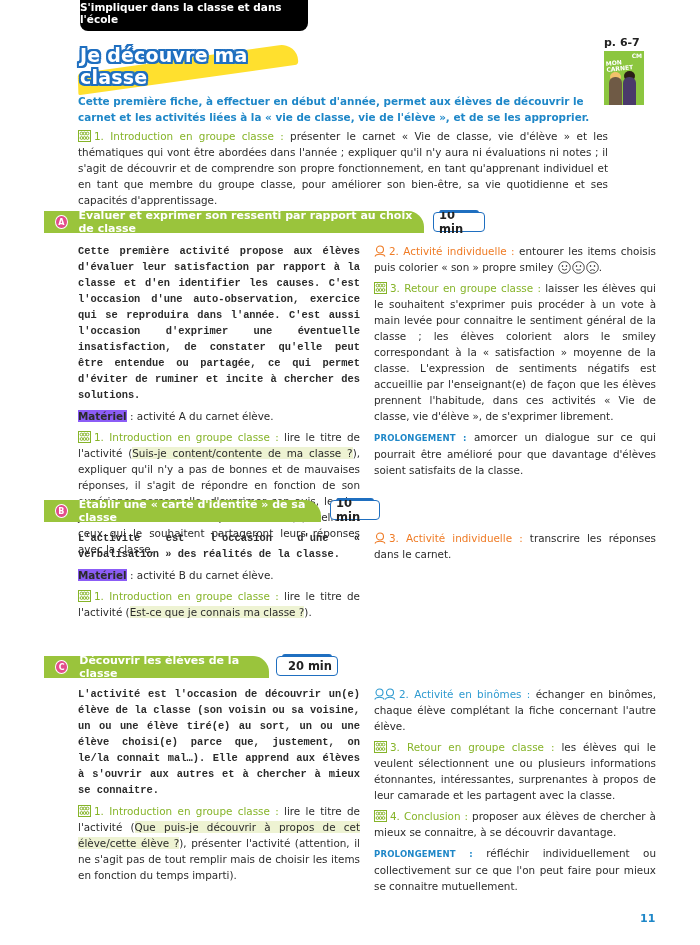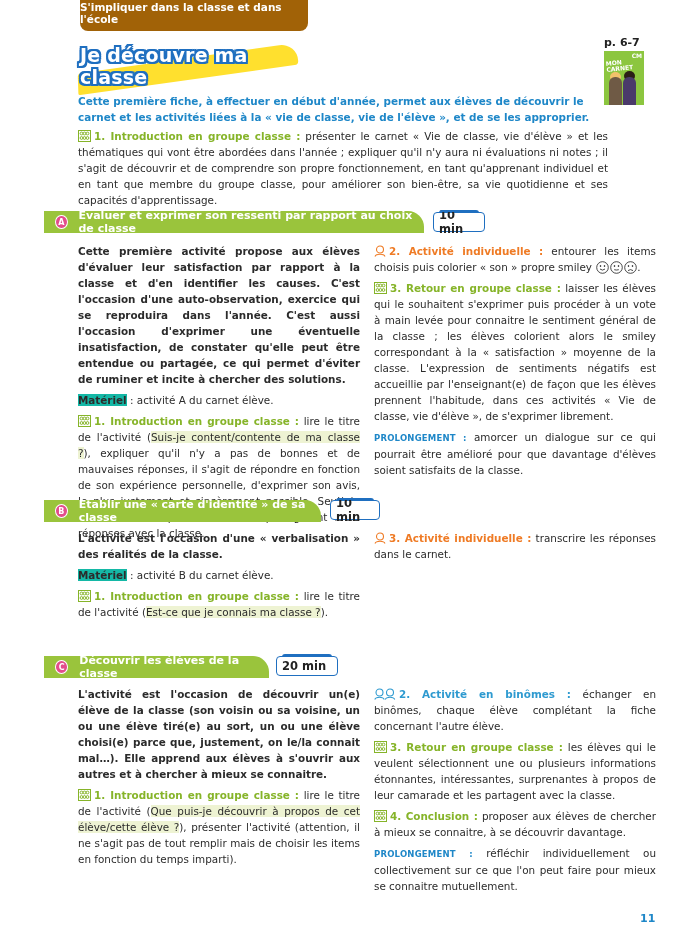--- a/index.html
+++ b/index.html
@@ -1,21 +1,21 @@
 <!DOCTYPE html>
 <html><head>
 <meta charset="utf-8">
 <style>
   * { box-sizing: border-box; margin: 0; padding: 0; }
   html, body { width: 700px; height: 945px; background: #ffffff; overflow: hidden; }
   body { position: relative; font-family: "DejaVu Sans", "Liberation Sans", sans-serif; color: #2b2b2b; }
 
   .top-band {
     position: absolute; left: 80px; top: 0; width: 228px; height: 31px;
-    background: #a16207; border-radius: 0 0 8px 8px;
+    background: #000000; border-radius: 0 0 8px 8px;
     color: #fff; font-weight: bold; font-size: 10.5px;
     display: flex; align-items: flex-end; justify-content: center; padding-bottom: 6px;
   }
   .title-wrap { position: absolute; left: 78px; top: 40px; width: 220px; height: 44px; }
   .title-swoosh {
     position: absolute; left: 0px; top: 18px; width: 220px; height: 22px;
     background: #ffe02e; transform: skewY(-6deg) rotate(-2deg); border-radius: 4px 20px 4px 2px;
   }
   .page-title {
     position: relative; font-family: "DejaVu Sans", sans-serif; font-weight: bold; font-size: 19px;
@@ -39,26 +39,26 @@
 
   .intro-lead {
     position: absolute; left: 78px; top: 93px; width: 522px;
     color: #1e87c8; font-weight: bold; font-size: 10.4px; line-height: 16px;
   }
   .intro-body {
     position: absolute; left: 78px; top: 128px; width: 530px;
     font-size: 10.4px; line-height: 16px; color: #2b2b2b; text-align: justify;
   }
 
-  .step-label { color: #86b429; font-weight: bold; }
+  .step-label { color: #86b429; font-weight: normal; }
   .step-label.orange { color: #ef7b25; }
   .step-label.blue { color: #2e9ad0; }
   .prolong { color: #1e87c8; font-weight: bold; font-size: 8.5px; letter-spacing: 0.2px; }
   .hl { background: #eef3d3; }
-  .mat { background: #14b8a6; font-weight: bold; color: #2b2b2b; }
+  .mat { background: #8b5cf6; font-weight: bold; color: #2b2b2b; }
   .link-blue { color: #1e87c8; font-weight: bold; }
 
   .icon-group {
     display: inline-block; width: 13px; height: 12px; vertical-align: -2px; margin-right: 3px;
   }
   .icon-person { display: inline-block; width: 12px; height: 12px; vertical-align: -2px; margin-right: 3px; }
   .icon-pair { display: inline-block; width: 22px; height: 12px; vertical-align: -2px; margin-right: 3px; }
   .smiley { display: inline-block; width: 13px; height: 13px; vertical-align: -3px; margin-left: 1px; }
 
   .section-bar {
@@ -67,30 +67,30 @@
     display: flex; align-items: center; color: #fff; font-size: 11px; font-weight: bold;
   }
   .section-bar .badge {
     width: 14px; height: 14px; border-radius: 50%; background: #e34d8c; border: 1.5px solid #fff;
     color: #fff; font-size: 8px; font-weight: bold; display: flex; align-items: center; justify-content: center;
     margin-left: 11px; margin-right: 11px;
   }
   .timer {
     position: absolute; height: 20px; border: 1.5px solid #1f6fc0; border-radius: 4px;
     background: #fff; font-size: 11.5px; font-weight: bold; color: #222;
-    display: flex; align-items: center; justify-content: flex-start; padding: 0 5px;
+    display: flex; align-items: center; justify-content: flex-end; padding: 0 5px;
   }
   .timer::before {
     content: ""; position: absolute; top: -3px; left: 5px; right: 5px; height: 3px;
     border-top: 2px solid #1f6fc0; border-radius: 3px 3px 0 0;
   }
 
   .col { position: absolute; font-size: 10.4px; line-height: 16px; color: #2b2b2b; text-align: justify; }
   .col p { margin-bottom: 5px; }
-  .col p.lead { font-weight: bold; color: #2b2b2b; }
+  .col p.lead { font-weight: bold; color: #2b2b2b; font-family: Liberation Mono, monospace; }
 
   .page-number { position: absolute; left: 640px; top: 912px; font-size: 11px; font-weight: bold; color: #1e87c8; }
 </style>
 </head>
 <body>
 
 <div class="top-band">
   <span>S'impliquer dans la classe et dans l'école</span>
 </div>
 <div class="title-wrap">

